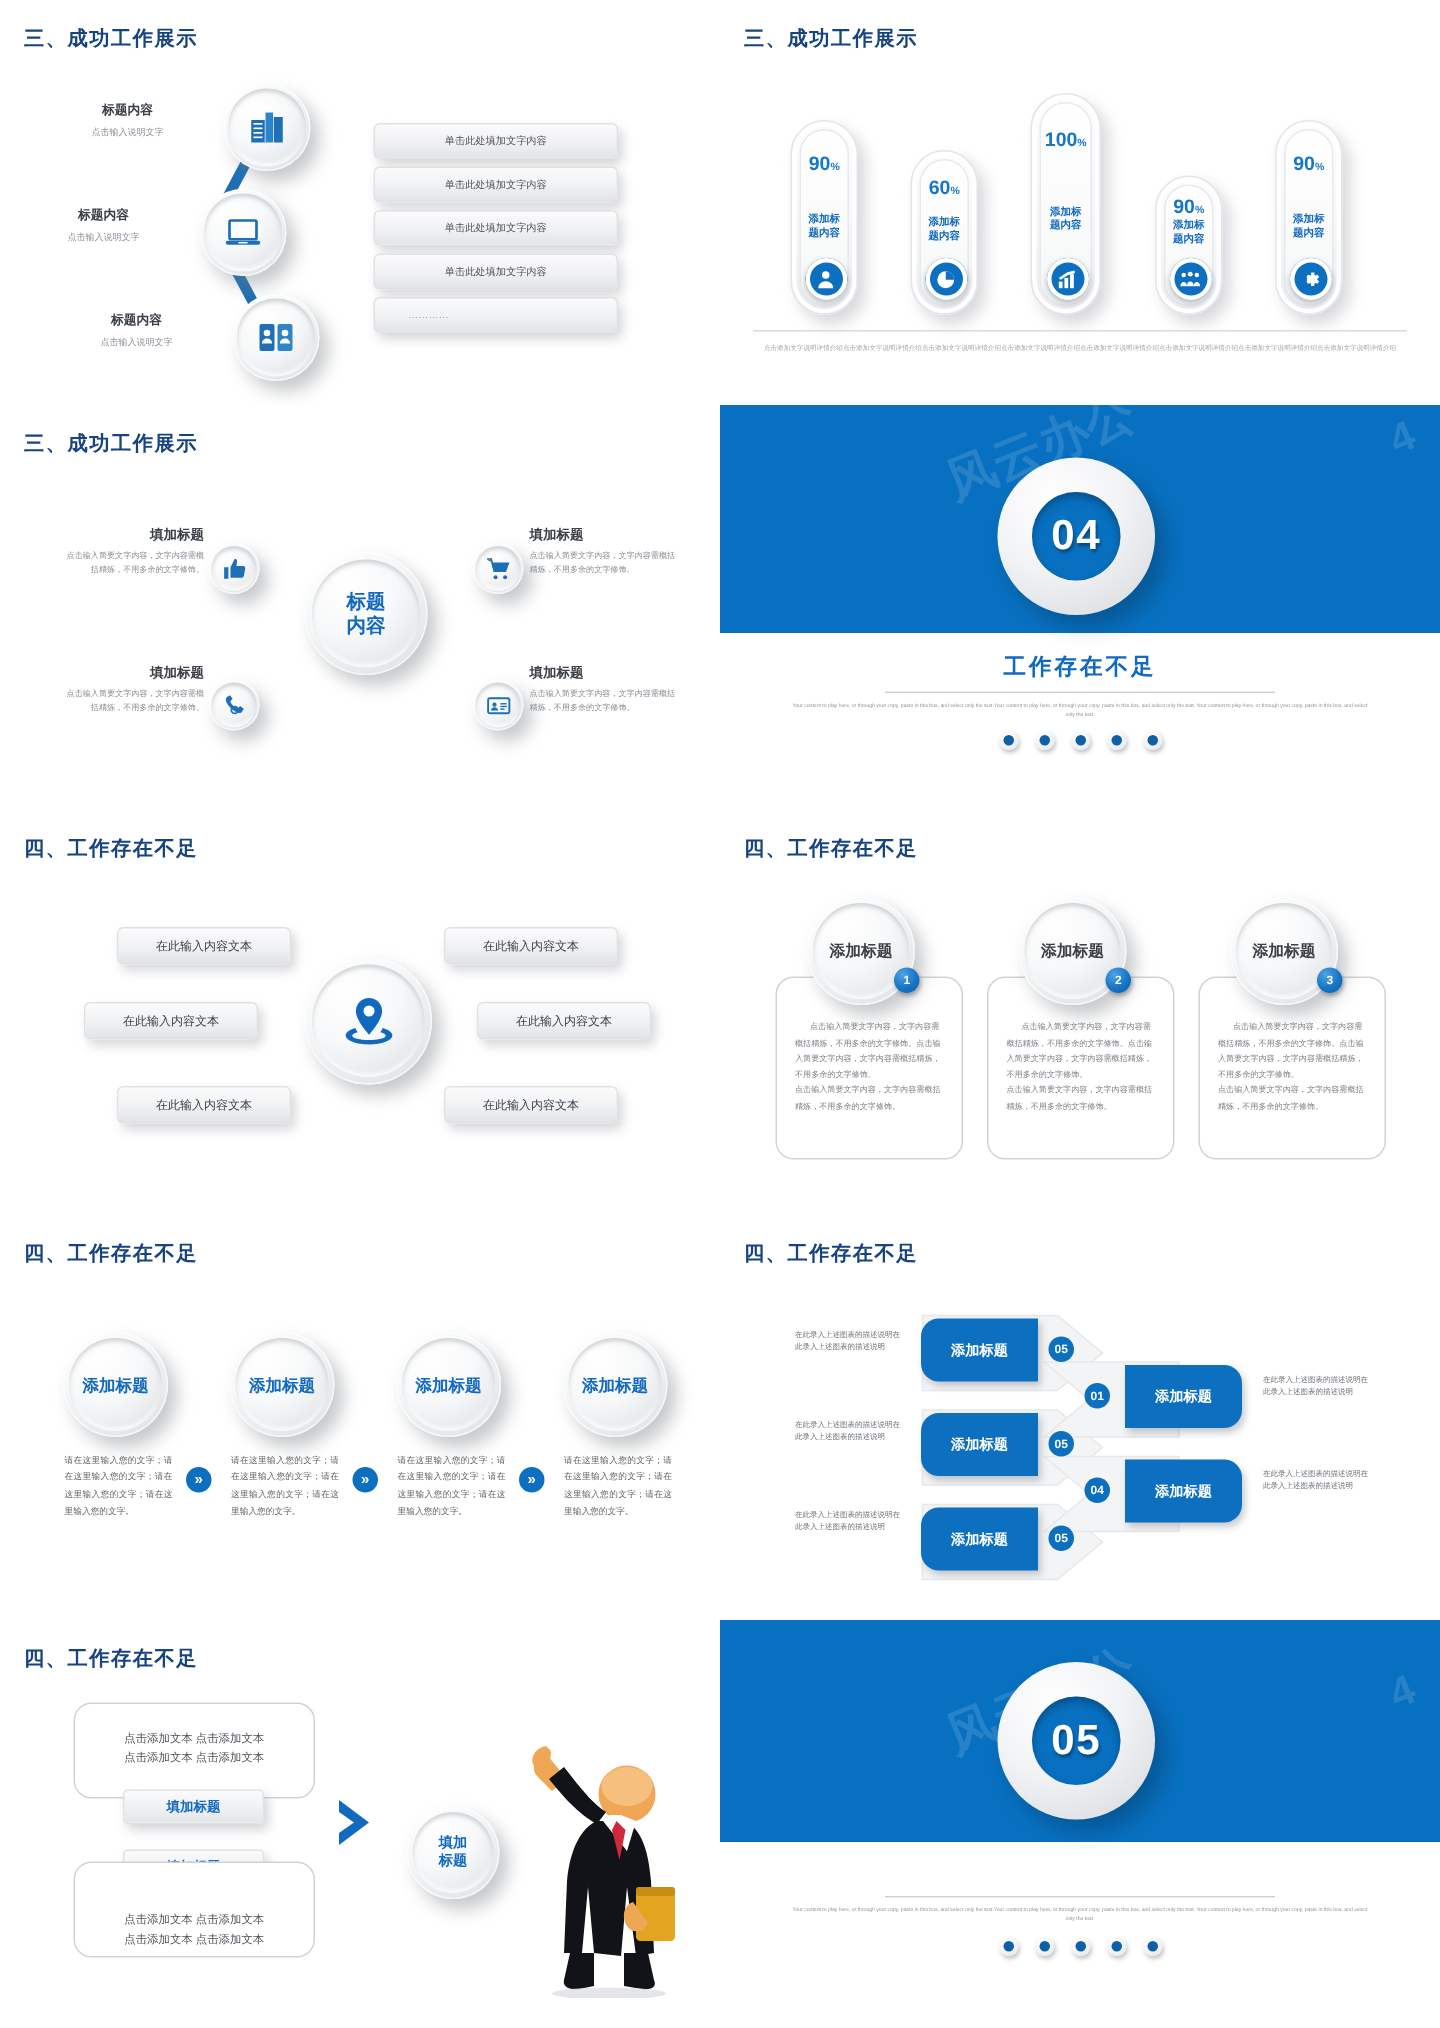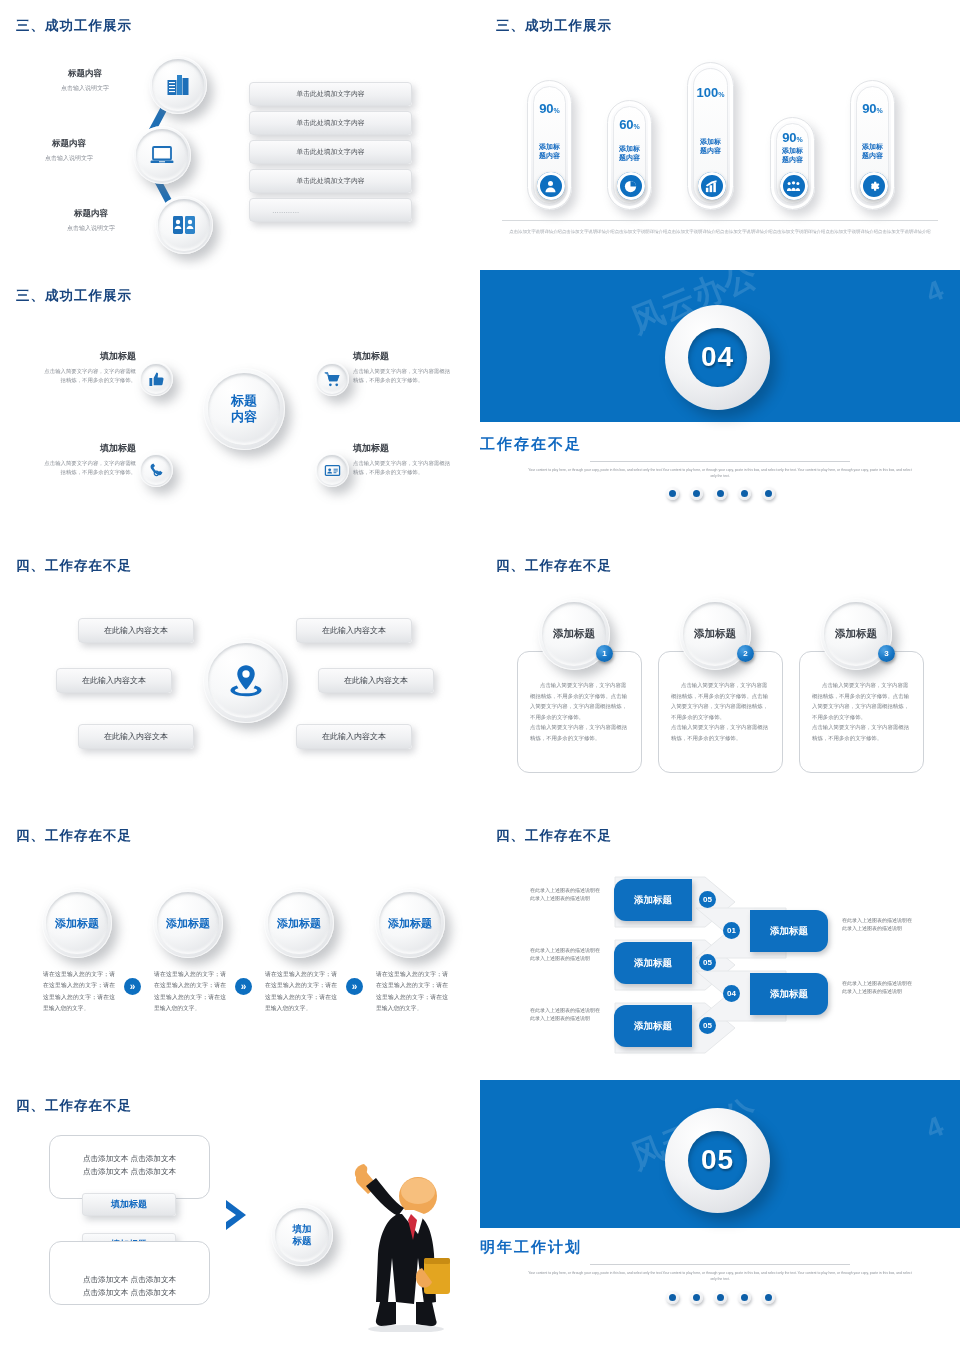--- a/index.html
+++ b/index.html
@@ -73,21 +73,21 @@
     display:flex; align-items:center; justify-content:center;
   }
   .bigring .hole {
     width:56%; height:56%; border-radius:50%;
     background:#0870c0;
     box-shadow: inset 0 3px 6px rgba(0,0,0,.30);
     display:flex; align-items:center; justify-content:center;
     color:#ffffff; font-weight:bold; font-size:28px; letter-spacing:1px;
     text-shadow:1px 2px 2px rgba(0,0,0,.35);
   }
-  .divtitle { position:absolute; width:100%; font-size:15px; font-weight:bold; color:#1169c0; letter-spacing:2px;}
+  .divtitle { position:absolute; width:100%; text-align:center; font-size:15px; font-weight:bold; color:#1169c0; letter-spacing:2px;}
   .divrule { position:absolute; height:1px; background:#cfd2d6; }
   .divsub { position:absolute; width:100%; text-align:center; font-size:3.4px; color:#8d9299; line-height:1.85; padding:0 48px;}
   .socialrow { position:absolute; width:100%; display:flex; justify-content:center; gap:11px; }
   .social {
     width:13px;height:13px;border-radius:50%;
     background:radial-gradient(circle at 35% 28%,#fff 0%,#f1f2f4 55%,#e0e2e6 100%);
     box-shadow:1px 2px 3px rgba(120,125,132,.45);
     display:flex;align-items:center;justify-content:center;
   }
   .social i { width:7px;height:7px;border-radius:50%;background:#0d5fa8; display:block;}
@@ -594,21 +594,20 @@
 
   <div class="slide tall" style="left:480px;top:1080px;">
     <div class="divband" style="height:148px;"></div>
     <div class="wm" style="left:148px;top:32px;font-size:33px;transform:rotate(-22deg);">风云办公</div>
     <div class="wm" style="left:447px;top:32px;font-size:28px;transform:rotate(-22deg);">4</div>
 
     <div class="bigring" style="left:185px;top:28px;width:105px;height:105px;">
       <div class="hole">05</div>
     </div>
 
-    <div class="divtitle" style="top:158px;">明年工作计划</div>
     <div class="divrule" style="left:110px;top:184px;width:260px;"></div>
     <div class="divsub" style="top:190px;">Your content to play here, or through your copy, paste in this box, and select only the text.Your content to play here, or through your copy, paste in this box, and select only the text. Your content to play here, or through your copy, paste in this box, and select only the text.</div>
 
     <div class="socialrow" style="top:211px;">
       <div class="social">
           <i></i>
         </div>
       <div class="social">
           <i></i>
         </div>

